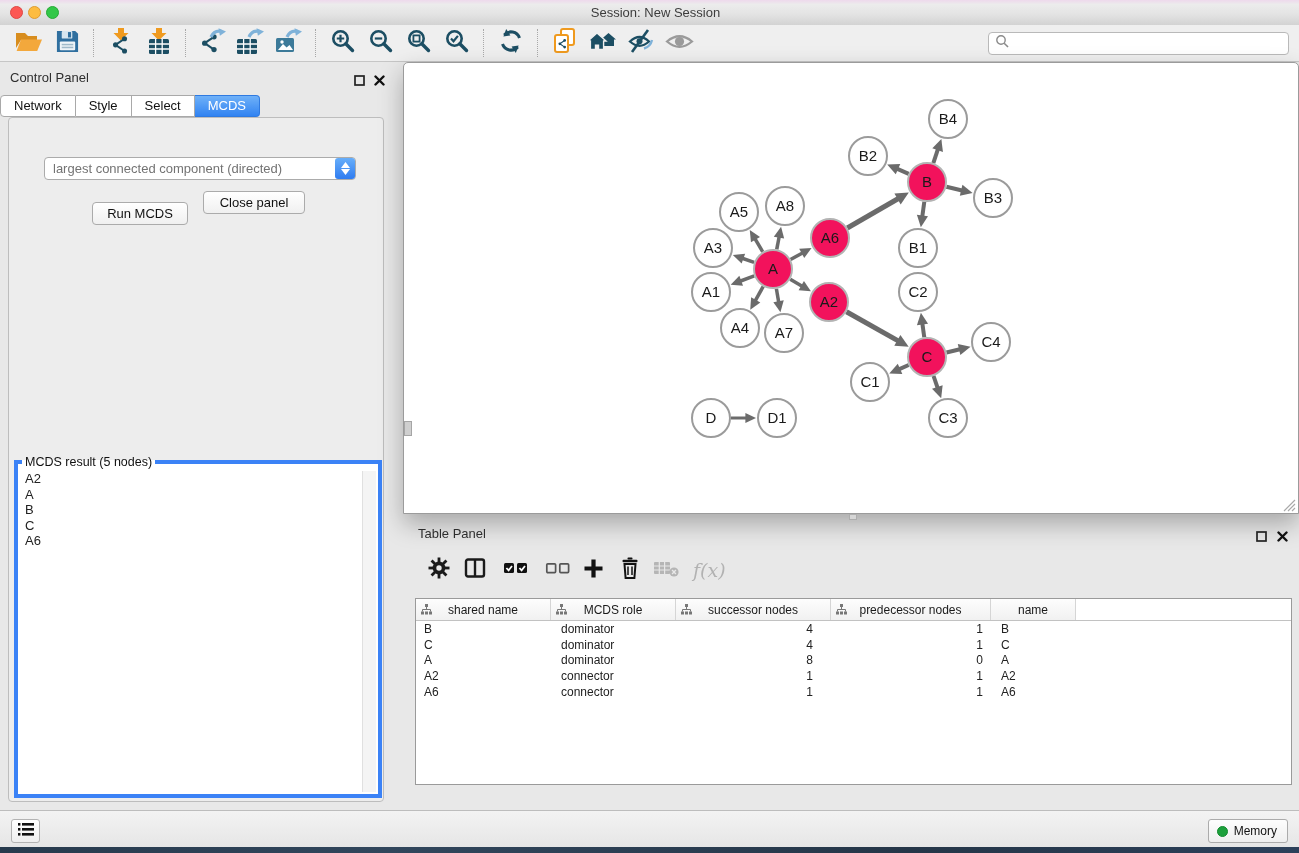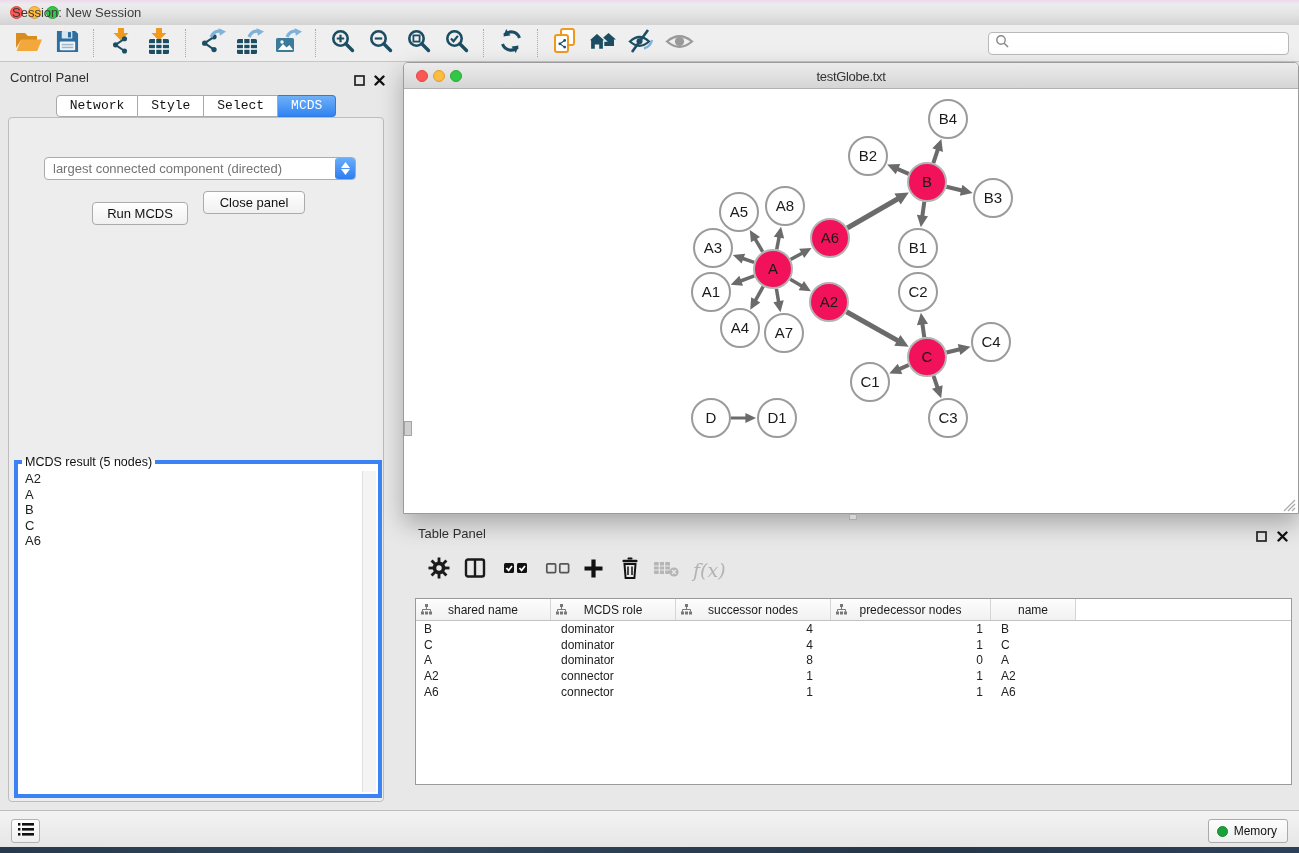--- a/index.html
+++ b/index.html
@@ -8,36 +8,36 @@
   .abs{position:absolute;}
 
   
   .titlebar{left:0;top:0;width:1299px;height:25px;
     background:linear-gradient(180deg,#eed9ec 0%,#ececec 18%,#e4e4e4 55%,#d3d3d3 100%);
     border-bottom:1px solid #b4b4b4;}
   .tl{position:absolute;top:6px;width:13px;height:13px;border-radius:50%;box-sizing:border-box;}
   .tl.red{background:#fc5753;border:1px solid #df4744;}
   .tl.yel{background:#fdbc40;border:1px solid #de9c34;}
   .tl.grn{background:#33c748;border:1px solid #27aa35;}
-  .win-title{position:absolute;top:5px;left:12px;right:0;font-size:13px;color:#3c3c3c;}
+  .win-title{position:absolute;top:5px;left:12px;right:0;text-align:center;font-size:13px;color:#3c3c3c;}
 
   
   .toolbar{left:0;top:25px;width:1299px;height:37px;background:#efefef;
     border-bottom:1px solid #c6c6c6;display:flex;align-items:center;padding-left:10px;box-sizing:border-box;}
   .tb-btn{width:38px;height:32px;display:flex;align-items:center;justify-content:center;flex:none;}
   .tsep{width:1px;height:28px;border-left:1px dotted #a8a8a8;margin:0 7px;flex:none;}
   .searchbox{margin-left:auto;margin-right:10px;width:293px;height:21px;background:#fff;
     border:1px solid #b9b9b9;border-radius:4px;display:flex;align-items:center;padding-left:6px;}
   .searchbox input{border:none;outline:none;flex:1;font-size:12px;background:transparent;margin-left:4px;}
 
   
   .cpanel{left:0;top:62px;width:392px;height:748px;}
   .panel-title{position:absolute;left:10px;top:8px;font-size:13px;color:#2e2e2e;}
   .panel-ico{position:absolute;top:10px;width:13px;height:13px;cursor:pointer;}
-  .cp-tabs{position:absolute;top:33px;left:0;width:100%;display:flex;justify-content:center;z-index:2;font-family:Liberation Mono, monospace;}
+  .cp-tabs{position:absolute;top:33px;left:0;width:100%;display:flex;z-index:2;}
   .tabbtn{height:20px;line-height:20px;padding:0 13px;font-size:13px;background:#fff;
     border:1px solid #a9a9a9;border-left:none;color:#111;}
   .tabbtn:first-child{border-left:1px solid #a9a9a9;border-radius:4px 0 0 4px;}
   .tabbtn:last-child{border-radius:0 4px 4px 0;}
   .tabbtn.sel{background:linear-gradient(180deg,#6fb1f8,#3183f2);color:#fff;border-color:#2f7ae0;}
   .cp-box{position:absolute;left:8px;top:55px;width:374px;height:683px;background:#ededed;
     border:1px solid #bdbdbd;border-radius:4px;}
   .opt-label{position:absolute;left:0;width:100%;top:73px;text-align:center;font-size:13px;color:#1c1c1c;}
   .selectbox{position:absolute;left:44px;top:95px;width:312px;height:23px;background:#fff;
     border:1px solid #ababab;border-radius:4px;box-sizing:border-box;display:flex;align-items:center;}
@@ -308,26 +308,20 @@
         <div class="result-item">A</div>
         <div class="result-item">B</div>
         <div class="result-item">C</div>
         <div class="result-item">A6</div>
       </div>
     <div class="result-scroll"></div>
   </fieldset>
 </div>
 
 <div class="abs netwin">
-  <div class="net-titlebar">
-    <span class="tl red" style="left:12px"></span>
-    <span class="tl yel" style="left:29px"></span>
-    <span class="tl grn" style="left:46px"></span>
-    <span class="net-title">testGlobe.txt</span>
-  </div>
   <div class="canvas">
     <svg id="graph-svg" width="892" height="424" viewBox="0 0 892 424">
         <line x1="357.7544339758359" y1="162.82360990066613" x2="349.47080469648773" y2="148.93634904999416" stroke="#6b6b6b" stroke-width="3.5"></line>
         <polygon points="344.7578443253723,141.03520960430058 355.02563418760343,147.95172002105426 345.9650884102048,153.35625609880083" fill="#6b6b6b"></polygon>
         <line x1="371.7422421577999" y1="160.3532286715505" x2="374.3492143417222" y2="146.66662470595872" stroke="#6b6b6b" stroke-width="3.5"></line>
         <polygon points="376.0706457343101,137.62910989487196 379.1568260638207,149.61831820792338 368.7931541880636,147.64428546968395" fill="#6b6b6b"></polygon>
         <line x1="349.1228328726796" y1="173.3929915054379" x2="336.50452236225374" y2="168.9765828267888" stroke="#6b6b6b" stroke-width="3.5"></line>
         <polygon points="327.82102548368636,165.93735891929023 340.1348375654265,164.6584308464143 336.649640584545,174.61613650607578" fill="#6b6b6b"></polygon>
         <line x1="349.24867563180135" y1="186.95613645917047" x2="334.31449979597994" y2="192.4962339466526" stroke="#6b6b6b" stroke-width="3.5"></line>
         <polygon points="325.6888905866086,195.69605671787102 334.3549512416936,186.85495849862318 338.024313223906,196.74628210284797" fill="#6b6b6b"></polygon>

